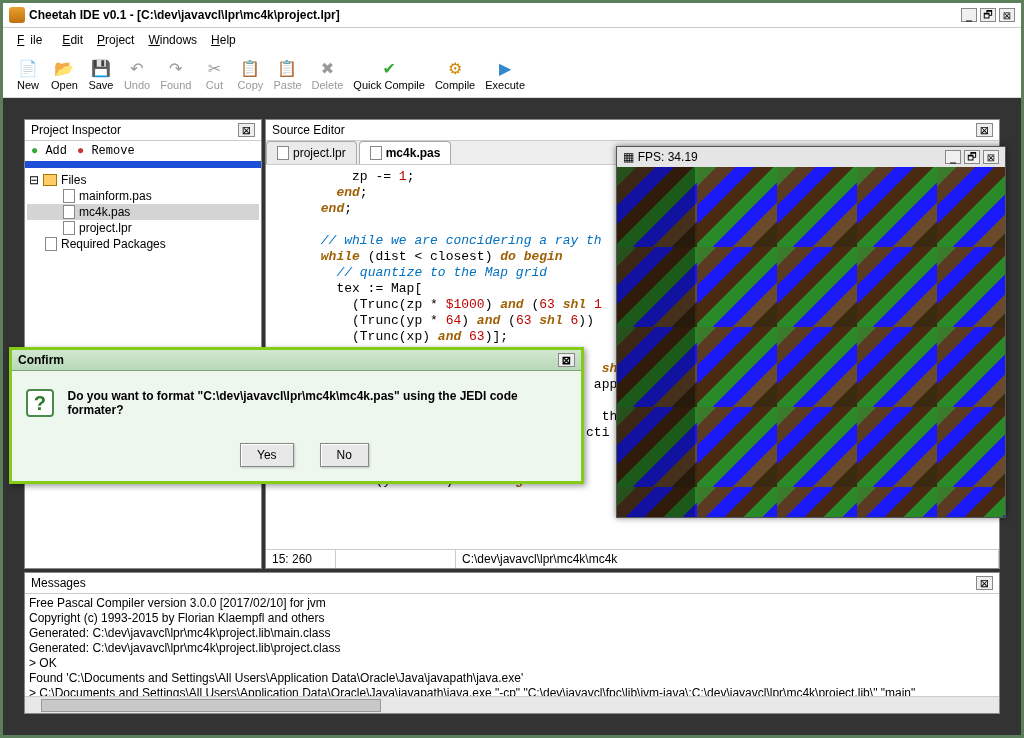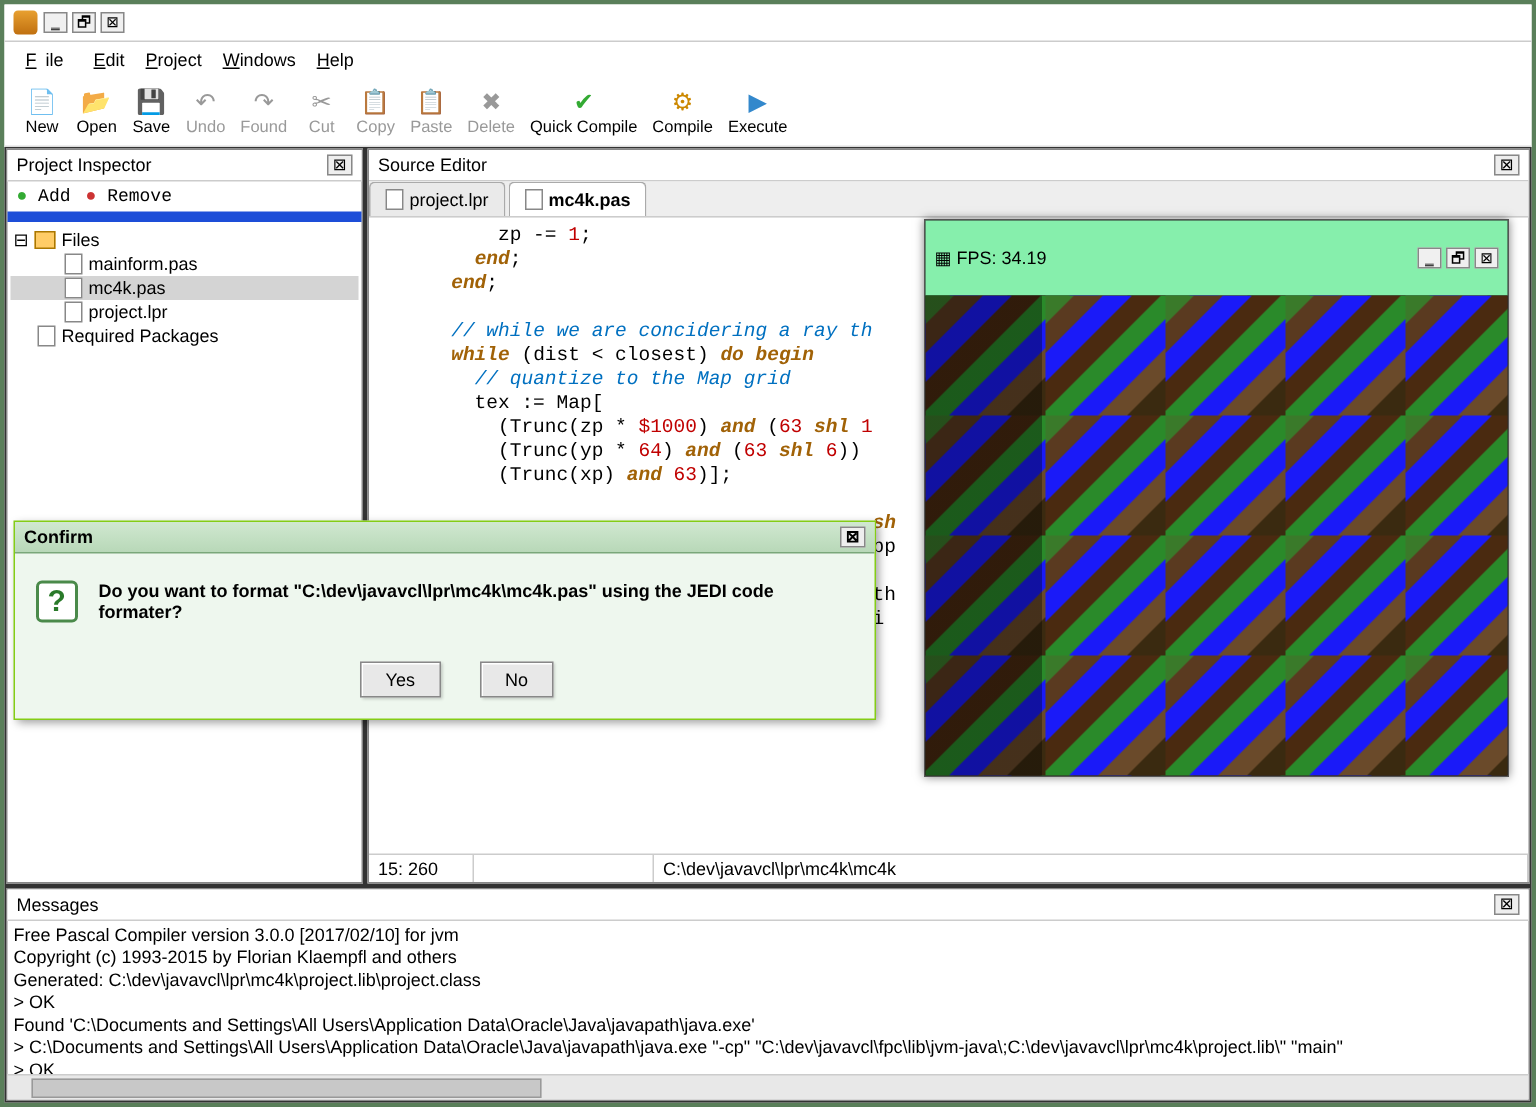--- a/index.html
+++ b/index.html
@@ -10,21 +10,21 @@
 .titlebar .title { font-weight:bold; font-size:12px; flex:1;}
 .winctrl { display:flex; gap:3px;}
 .winctrl span { width:16px; height:14px; border:1px solid #888; display:flex; align-items:center; justify-content:center; font-size:10px; cursor:pointer; background:#f0f0f0;}
 .menubar { padding:3px 8px; display:flex; gap:2px; background:#fff;}
 .menubar span { padding:2px 6px; cursor:pointer;}
 .menubar span u{text-decoration:underline;}
 .toolbar { padding:4px 8px; display:flex; gap:2px; align-items:center; background:#fff; border-bottom:1px solid #ddd;}
 .tbtn { display:flex; flex-direction:column; align-items:center; padding:2px 4px; cursor:pointer; font-size:11px; min-width:34px;}
 .tbtn .ic { width:20px; height:20px; display:flex; align-items:center; justify-content:center; font-size:16px; margin-bottom:1px;}
 .tbtn.dis { color:#999;}
-.workspace { flex:1; display:flex; flex-direction:column; background:#333; padding:1px; gap:3px; min-height:0;}
+.workspace { flex:1; display:flex; flex-direction:column; background:#333; padding:21px; gap:3px; min-height:0;}
 .upper { flex:1; display:flex; gap:3px; min-height:0;}
 .panel { background:#fff; border:1px solid #888; display:flex; flex-direction:column; min-height:0;}
 .panel-title { background:#fff; padding:3px 6px; display:flex; align-items:center; justify-content:space-between; border-bottom:1px solid #ccc; font-size:12px;}
 .inspector { width:238px;}
 .pi-tools { padding:3px 6px; display:flex; gap:10px; border-bottom:7px solid #1d4ed8;font-family:Liberation Mono, monospace;}
 .pi-tools .add::before{content:"● "; color:#3a3;}
 .pi-tools .rem::before{content:"● "; color:#c33;}
 .tree { padding:4px 2px; font-size:12px;}
 .tree .row { padding:1px 2px; display:flex; align-items:center; gap:4px;}
 .tree .indent1{padding-left:18px;}
@@ -41,40 +41,41 @@
 .cm{color:#0070c0;font-style:italic;}
 .nm{color:#c00000;}
 .statusline{display:flex;border-top:1px solid #ccc;font-size:12px;}
 .statusline div{padding:2px 6px;border-right:1px solid #ccc;}
 .messages { height:142px;}
 .msg-body{flex:1;padding:2px 4px;font-size:12px;overflow:hidden;line-height:15px;}
 .msg-scroll{height:17px;background:#e8e8e8;border-top:1px solid #ccc;position:relative;}
 .msg-scroll .th{position:absolute;left:16px;width:340px;top:2px;height:13px;background:#c8c8c8;border:1px solid #999;}
 
 .game { position:absolute; left:616px; top:146px; width:390px; height:372px; border:1px solid #555; background:#000; display:flex; flex-direction:column; box-shadow:0 0 6px rgba(0,0,0,.5);}
-.game-title{background:#86efac;padding:18px 6px;display:flex;align-items:center;justify-content:space-between;color:#000;}
+.game-title{background:#e5e5e5;padding:3px 6px;display:flex;align-items:center;justify-content:space-between;color:#000;}
 .game-body{flex:1; background:
  linear-gradient(90deg, rgba(0,0,0,.35) 0 20%, transparent 20%),
  linear-gradient(135deg,#3a7a2a 0 12%,#5a3a20 12% 24%,#1a1af8 24% 36%,#4a2a10 36% 48%,#2a8a2a 48% 60%,#1a1af8 60% 72%,#6a4a2a 72% 84%,#3a2a10 84% 100%);
  background-size:100% 100%,80px 80px;}
 
-.dialog{position:absolute;left:9px;top:347px;width:575px;background:#eef7ee;border:1px solid #84cc16;box-shadow:2px 2px 6px rgba(0,0,0,.4);}
+.dialog{position:absolute;left:9px;top:347px;width:575px;background:#eef7ee;border:3px solid #84cc16;box-shadow:2px 2px 6px rgba(0,0,0,.4);}
 .dlg-title{background:linear-gradient(#d0e8d0,#b8d8b8);padding:3px 6px;display:flex;justify-content:space-between;font-weight:bold;border-bottom:1px solid #7aa77a;}
 .dlg-body{padding:18px 14px;display:flex;gap:14px;align-items:center;font-size:12px;font-weight:bold;}
 .dlg-q{width:28px;height:28px;border:2px solid #4a8a4a;border-radius:4px;display:flex;align-items:center;justify-content:center;color:#2a7a2a;font-size:20px;font-weight:bold;background:#fff;}
 .dlg-btns{display:flex;justify-content:center;gap:10px;padding:8px 0 14px;}
 .dlg-btns button{padding:4px 16px;border:1px solid #888;background:#e8e8e8;cursor:pointer;font-size:12px;box-shadow:1px 1px 0 #fff inset,1px 1px 2px rgba(0,0,0,.2);margin-left:16px;}
 .closebox{border:1px solid #888;padding:0 3px;font-size:11px;cursor:pointer;background:#eee;line-height:12px;}
 </style>
 </head>
 <body>
 
 <div class="main-frame">
   <div class="titlebar">
     <span class="icon"></span>
+    <span class="title">Cheetah IDE v0.1 - [C:\dev\javavcl\lpr\mc4k\project.lpr]</span>
     <div class="winctrl">
       <span>‗</span>
       <span>🗗</span>
       <span>⊠</span>
     </div>
   </div>
 
   <div class="menubar">
     <span><u>F</u><span>ile</span></span>
     <span><u>E</u>dit</span>
@@ -211,20 +212,21 @@
     </div>
 
     <div class="panel messages">
       <div class="panel-title">
           <span>Messages</span>
           <span class="closebox">⊠</span>
         </div>
       <div class="msg-body">
         <div>Free Pascal Compiler version 3.0.0 [2017/02/10] for jvm</div>
         <div>Copyright (c) 1993-2015 by Florian Klaempfl and others</div>
+        <div>Generated: C:\dev\javavcl\lpr\mc4k\project.lib\main.class</div>
         <div>Generated: C:\dev\javavcl\lpr\mc4k\project.lib\project.class</div>
         <div>&gt; OK</div>
         <div>Found 'C:\Documents and Settings\All Users\Application Data\Oracle\Java\javapath\java.exe'</div>
         <div>&gt; C:\Documents and Settings\All Users\Application Data\Oracle\Java\javapath\java.exe  "-cp"  "C:\dev\javavcl\fpc\lib\jvm-java\;C:\dev\javavcl\lpr\mc4k\project.lib\"  "main"</div>
         <div>&gt; OK</div>
         <div>Time Lapsed 2 seconds</div>
       </div>
       <div class="msg-scroll">
           <div class="th"></div>
         </div>

